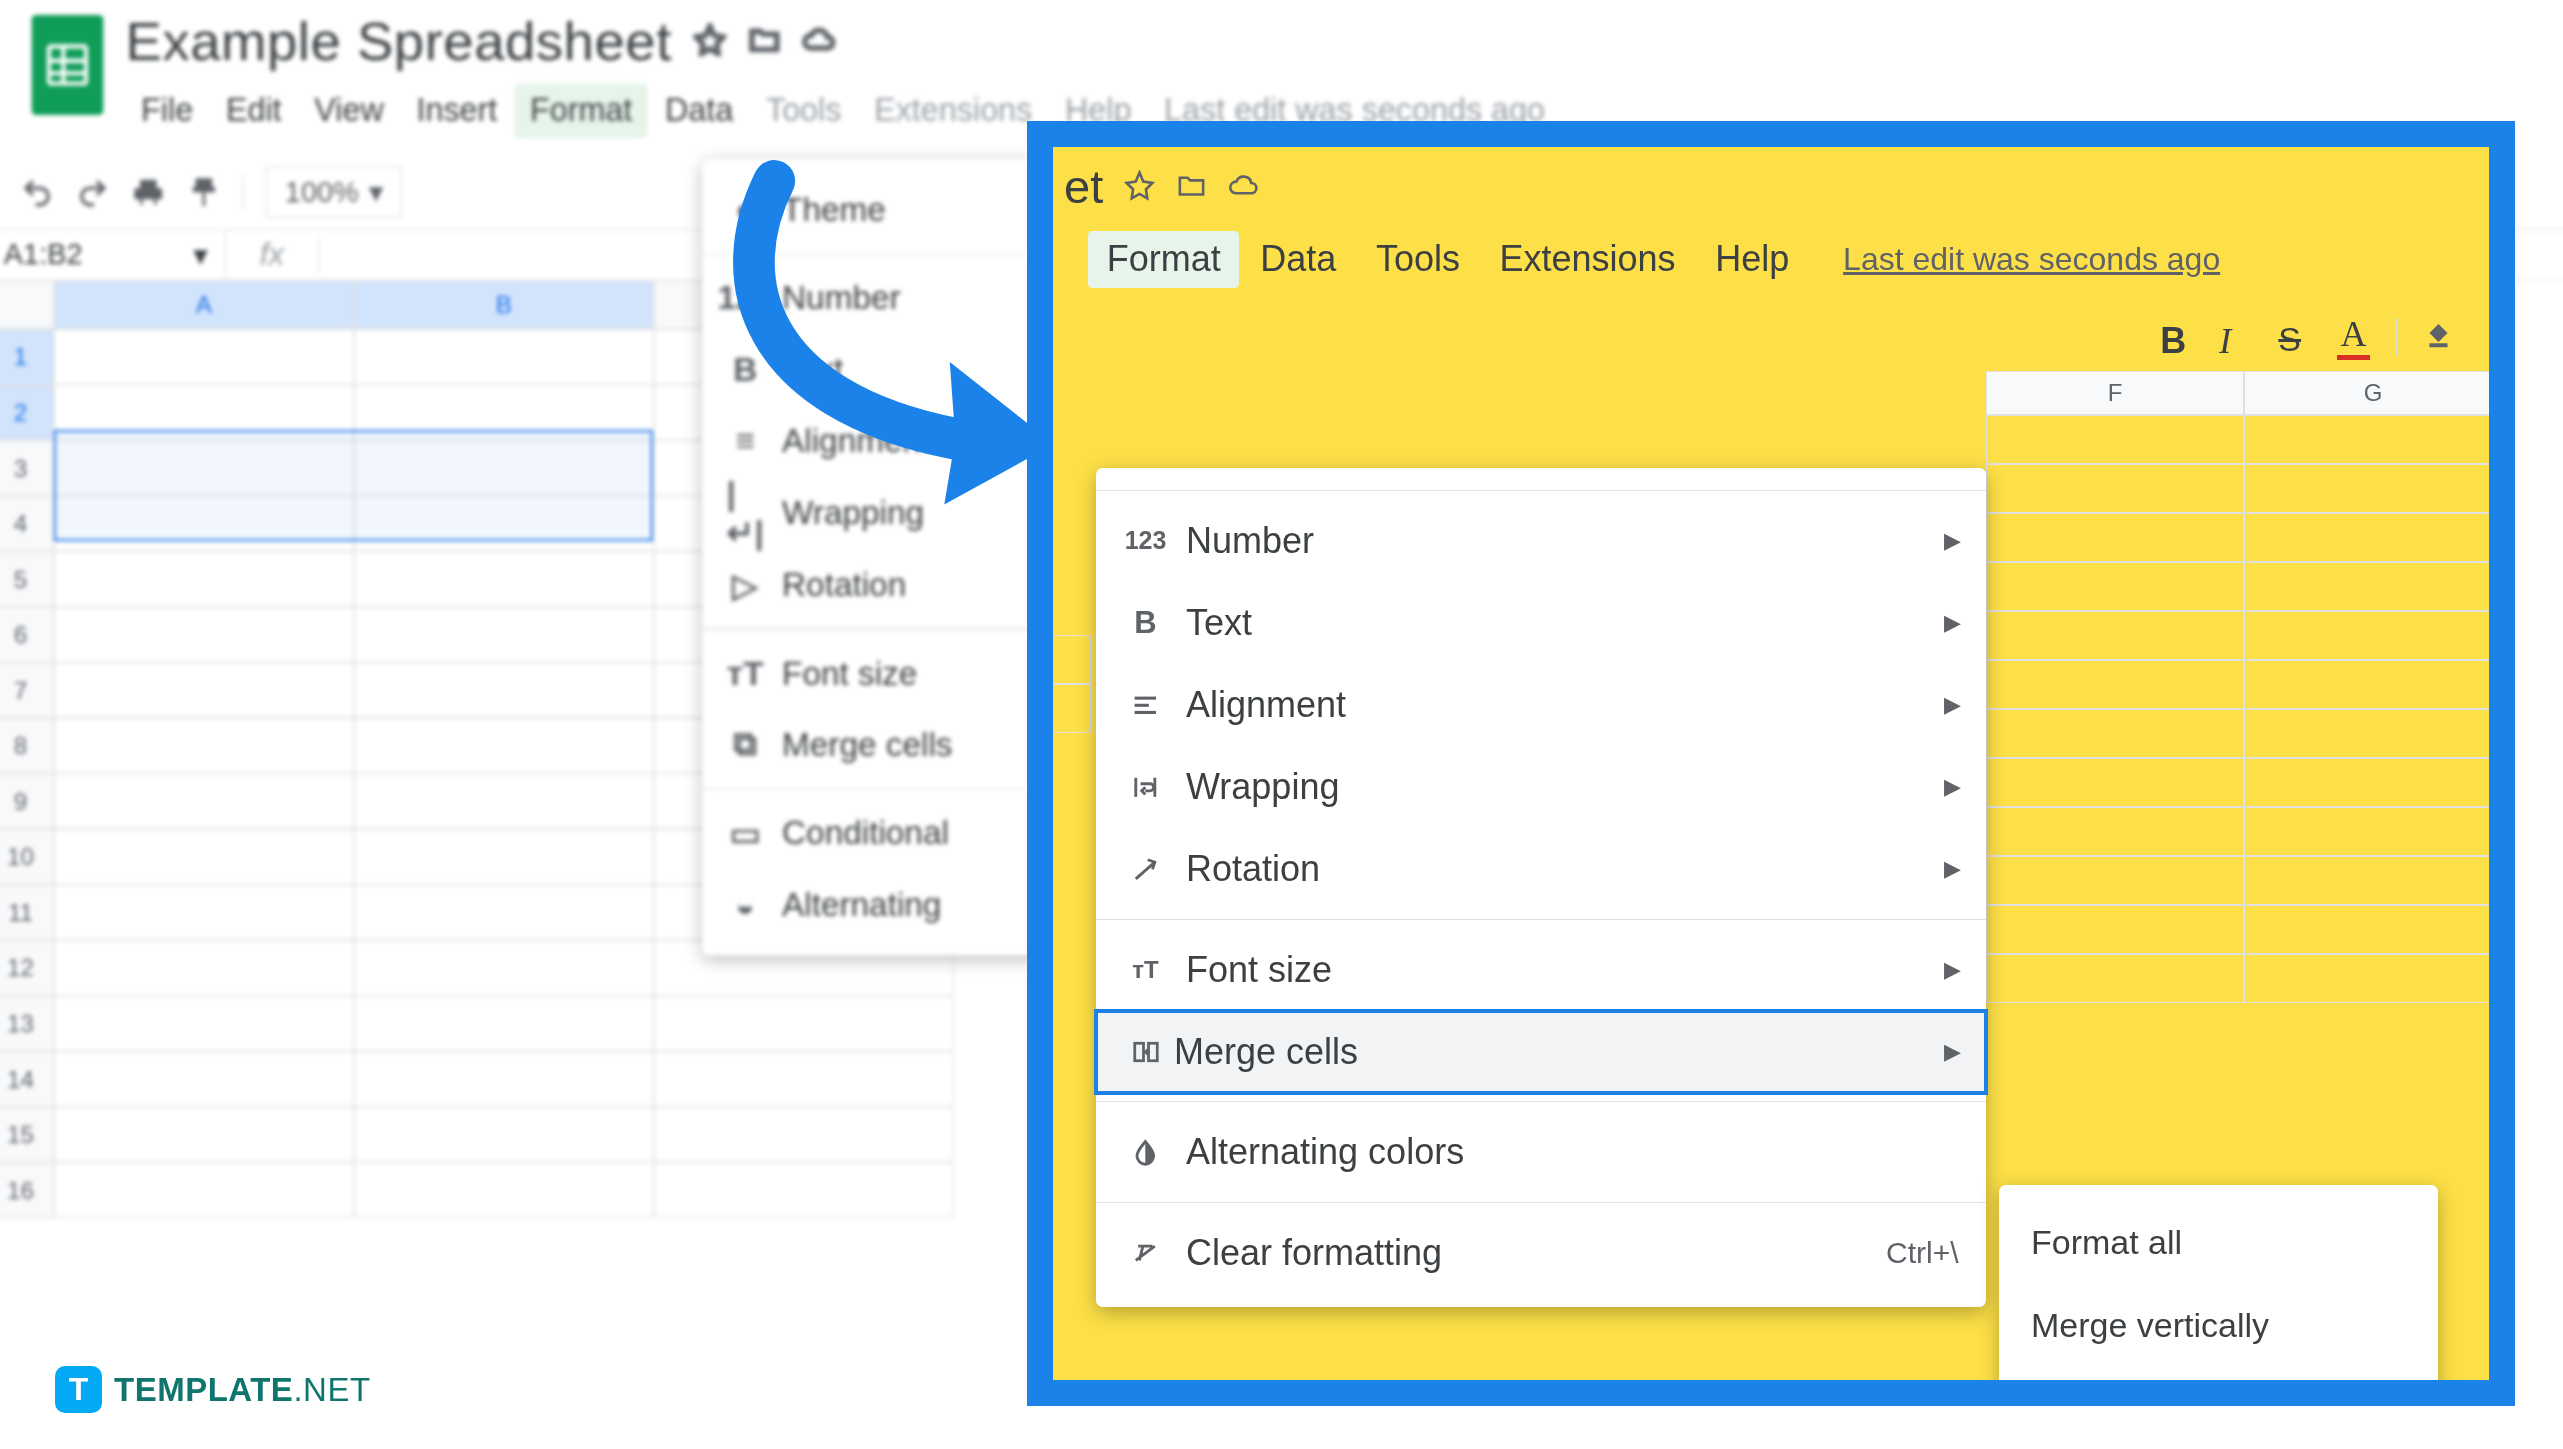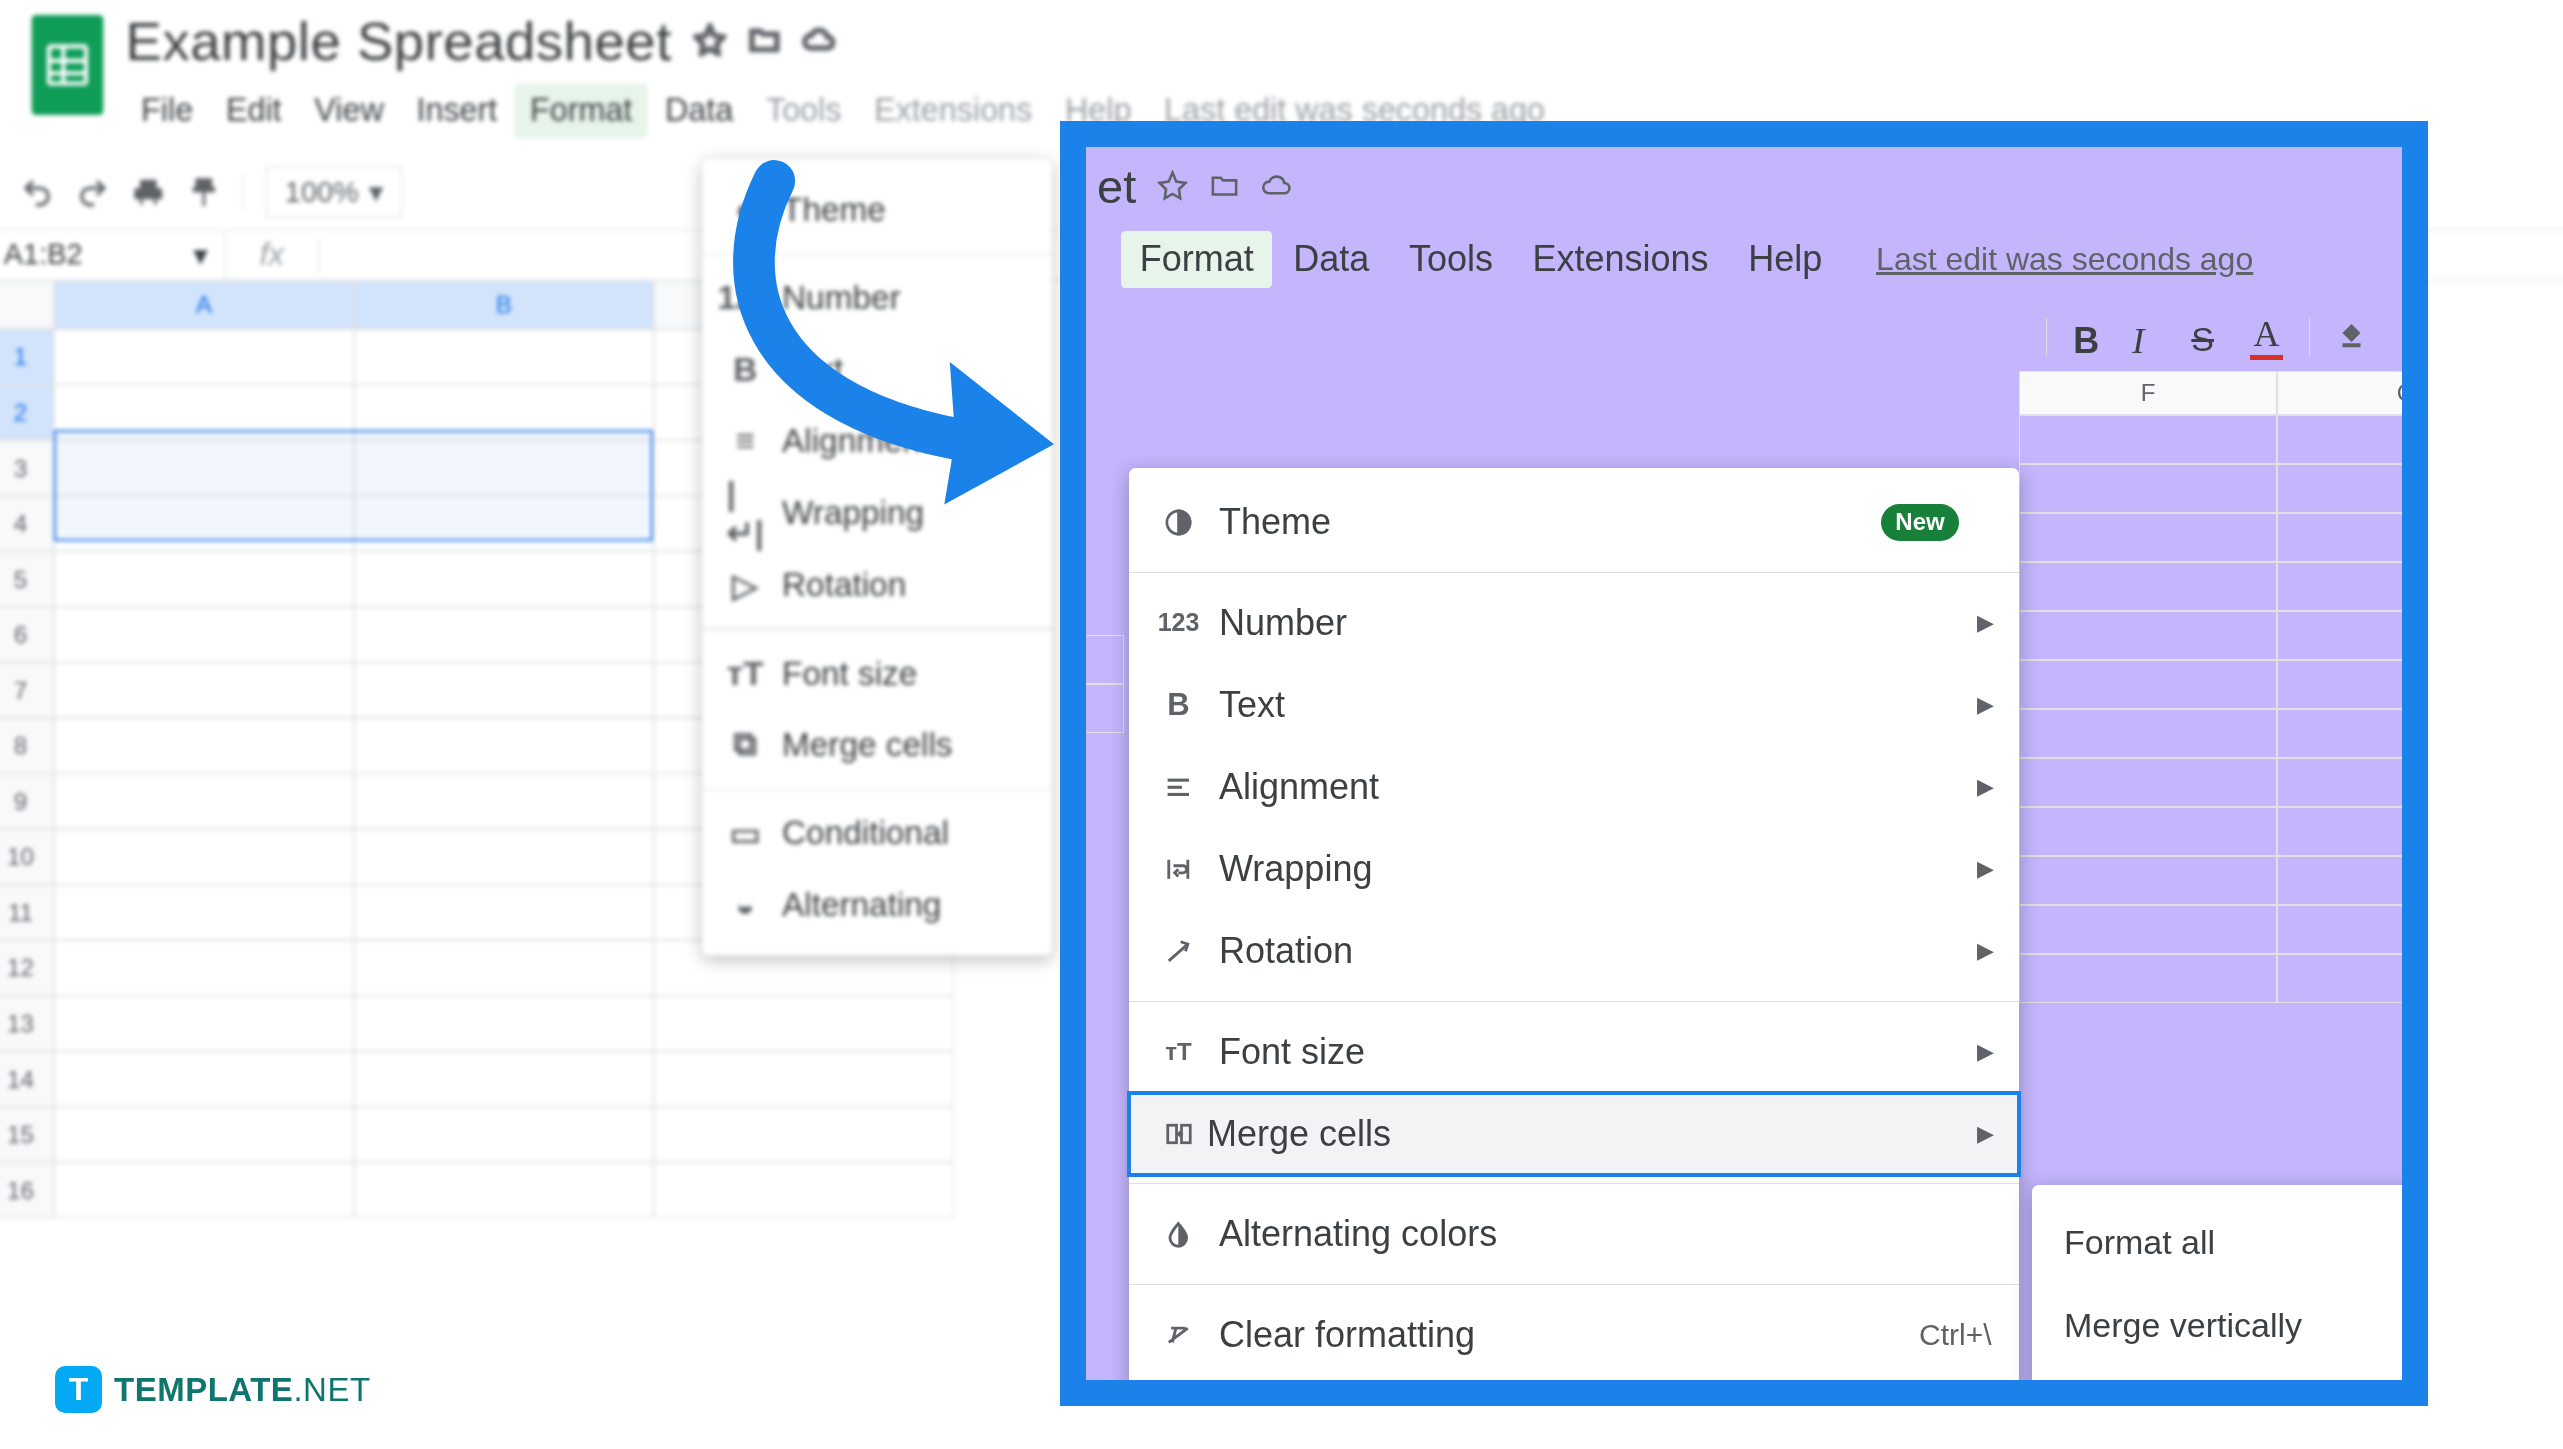--- a/index.html
+++ b/index.html
@@ -37,21 +37,21 @@
   .cells-row { display:flex; height:55px;}
   .cell { width:297px; border:1.1px solid #e0e0e0; background:#fff;}
   .selection-box { position:absolute; border:2.7px solid #1a73e8; background:rgba(26,115,232,.06);}
 
   .bg-menu { position:absolute; top:165px; left:708px; width:346px; background:#fff; border-radius:6.6px; box-shadow:0 4.4px 16.5px rgba(0,0,0,.25); padding:14.3px 0;}
   .bg-menu .mitem{ display:flex; align-items:center; gap:20px; padding:16.5px 26px; font-size:33px; color:#3c4043;}
   .bg-menu .sep{ height:1.1px; background:#e0e0e0; margin:7.7px 0;}
   .micon{width:33px;height:33px;display:flex;align-items:center;justify-content:center;color:#5f6368;font-weight:600;}
 
   
-  .overlay-frame { position:absolute; top:121px; left:1060px; width:1368px; height:1285px; border:26px solid #1a82e8; background:#c4b5fd; overflow:hidden;}
+  .overlay-frame { position:absolute; top:121px; left:1027px; width:1488px; height:1285px; border:26px solid #1a82e8; background:#fde047; overflow:hidden;}
   .ov-top { display:flex; align-items:center; gap:21px; padding:12px 22px 0 11px;}
   .ov-titlebit{font-size:47px;color:#3c4043;}
   .ov-menubar{ display:flex; align-items:center; gap:2.2px; font-size:36px; color:#3c4043; padding:16.5px 22px 18.7px 35px;}
   .ov-menubar .mi{padding:7.7px 18.7px;border-radius:4.4px;}
   .ov-menubar .mi.active{background:#e6f4ea;}
   .ov-last{ color:#5f6368; text-decoration:underline; margin-left:33px; font-size:32px;}
   .ov-toolbar { display:flex; align-items:center; justify-content:flex-end; gap:26px; padding:6.6px 33px 11px 0; font-size:32px; color:#3c4043;}
   .ov-toolbar .ic{width:33px;height:33px;}
   .ov-toolbar .txtA{ font-size:36px; font-family:"Times New Roman",serif; border-bottom:5.5px solid #d93025; padding:0 3.3px;}
   .ov-body{position:relative;}
@@ -412,30 +412,20 @@
           <div class="ov-cell"></div>
           <div class="ov-cell"></div>
         </div>
       <div class="ov-cellrow">
           <div class="ov-cell"></div>
           <div class="ov-cell"></div>
         </div>
     </div>
 
     <div class="ov-menu">
-      <div class="mitem">
-        <span class="micon">
-            <svg width="31" height="31" viewBox="0 0 24 24" fill="none" stroke="#5f6368" stroke-width="2">
-              <circle cx="12" cy="12" r="9"></circle>
-              <path d="M12 3a9 9 0 0 1 0 18z" fill="#5f6368"></path>
-            </svg>
-          </span>
-        <span>Theme</span>
-        <span class="new-badge">New</span>
-      </div>
       <div class="sep"></div>
       <div class="mitem">
         <span class="micon" style="font-size:25px;">123</span>
         <span>Number</span>
         <span class="arrow">▶</span>
       </div>
       <div class="mitem">
         <span class="micon" style="font-weight:800;font-size:31px;">B</span>
         <span>Text</span>
         <span class="arrow">▶</span>

